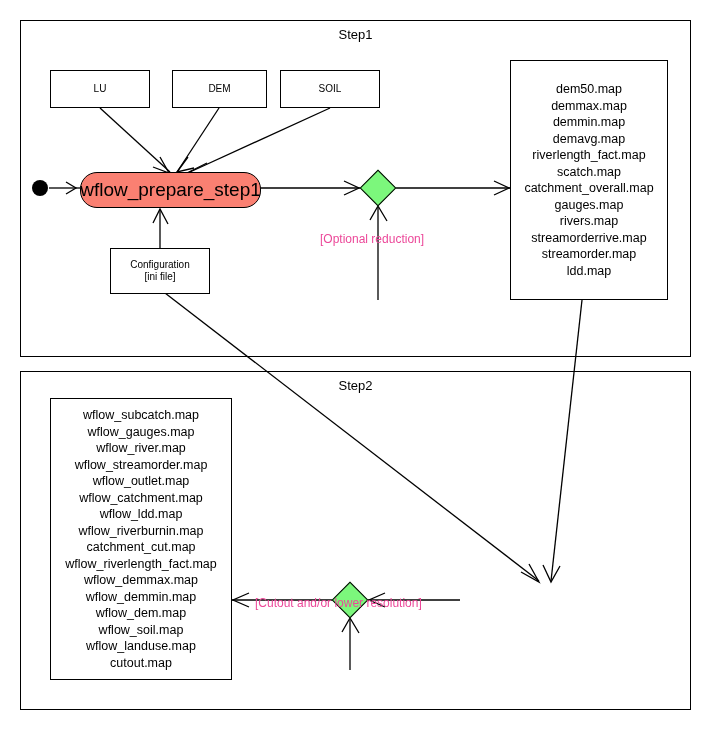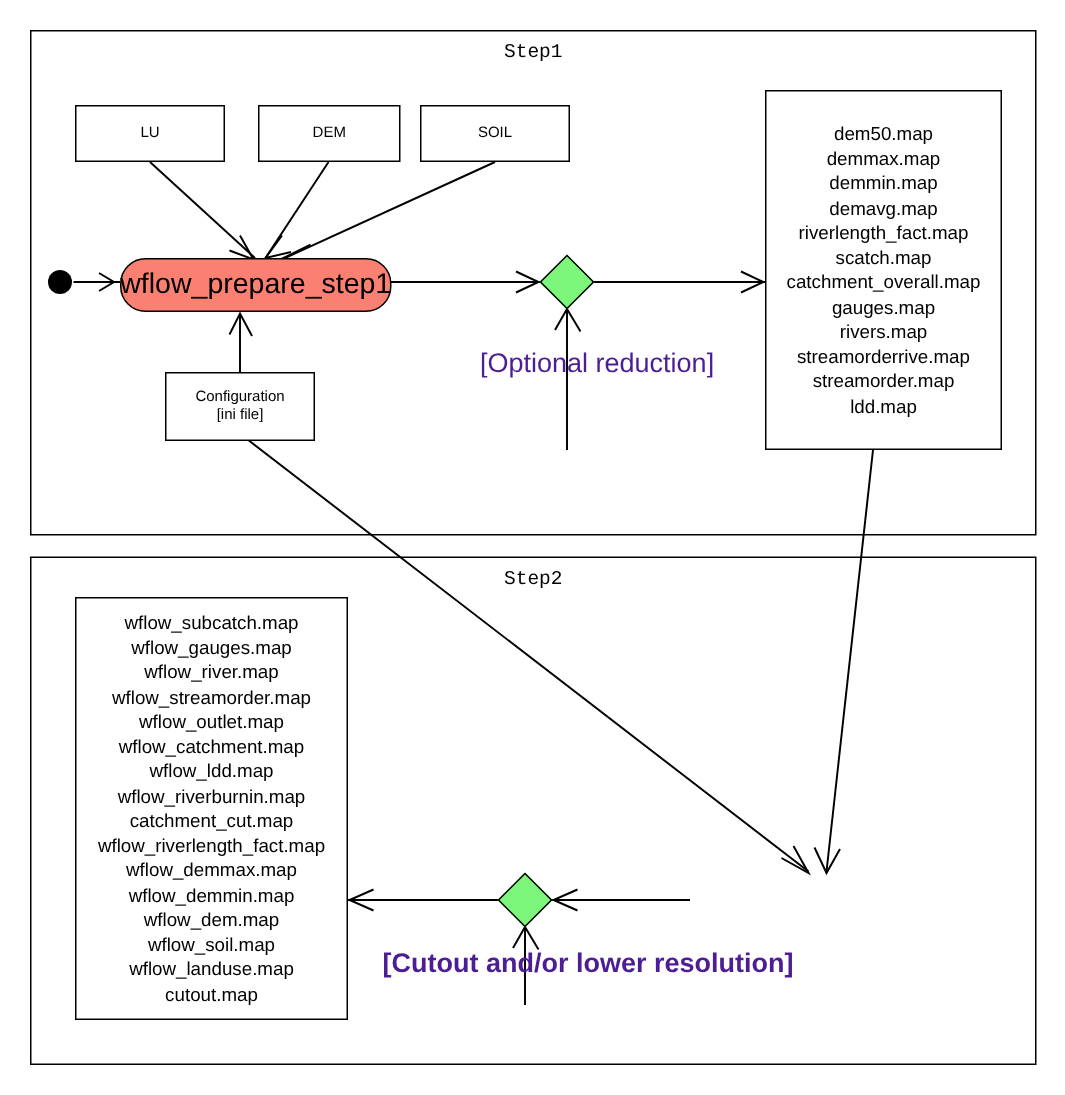--- a/index.html
+++ b/index.html
@@ -30,21 +30,20 @@
     box-sizing: border-box;
   }
   .frame-title {
     position: absolute;
     top: 6px;
     left: 0;
     width: 100%;
     text-align: center;
     font-size: 13px;
     color: #000000;
-    font-family: Liberation Mono, monospace;
   }
   .node-box {
     position: absolute;
     border: 1.4px solid #000000;
     background: #ffffff;
     box-sizing: border-box;
     display: flex;
     flex-direction: column;
     align-items: center;
     justify-content: center;
@@ -91,22 +90,22 @@
     background: #000000;
   }
   .diamond {
     position: absolute;
     box-sizing: border-box;
     transform: rotate(45deg);
     border: 1.5px solid #000000;
   }
   .edge-label {
     position: absolute;
-    font-size: 18px;
-    color: #4c1d95;
+    font-size: 12px;
+    color: #ec4899;
     white-space: nowrap;
   }
 </style>
 </head>
 <body>
 
 <div id="canvas">
 
   <svg id="wires" viewBox="0 0 710 730" width="710" height="730" xmlns="http://www.w3.org/2000/svg">
     <g stroke="#000000" stroke-width="1.3" fill="none">
@@ -213,16 +212,16 @@
     <div class="item">wflow_riverlength_fact.map</div>
     <div class="item">wflow_demmax.map</div>
     <div class="item">wflow_demmin.map</div>
     <div class="item">wflow_dem.map</div>
     <div class="item">wflow_soil.map</div>
     <div class="item">wflow_landuse.map</div>
     <div class="item">cutout.map</div>
   </div>
 
   <div class="diamond" style="left:337px; top:587px; width:26px; height:26px; background:#7cf77c;"></div>
-  <div class="edge-label" style="left:255px; top:632px;font-weight:bold;">[Cutout and/or lower resolution]</div>
+  <div class="edge-label" style="left:255px; top:596px;">[Cutout and/or lower resolution]</div>
 
 
 </div>
 
 </body></html>

